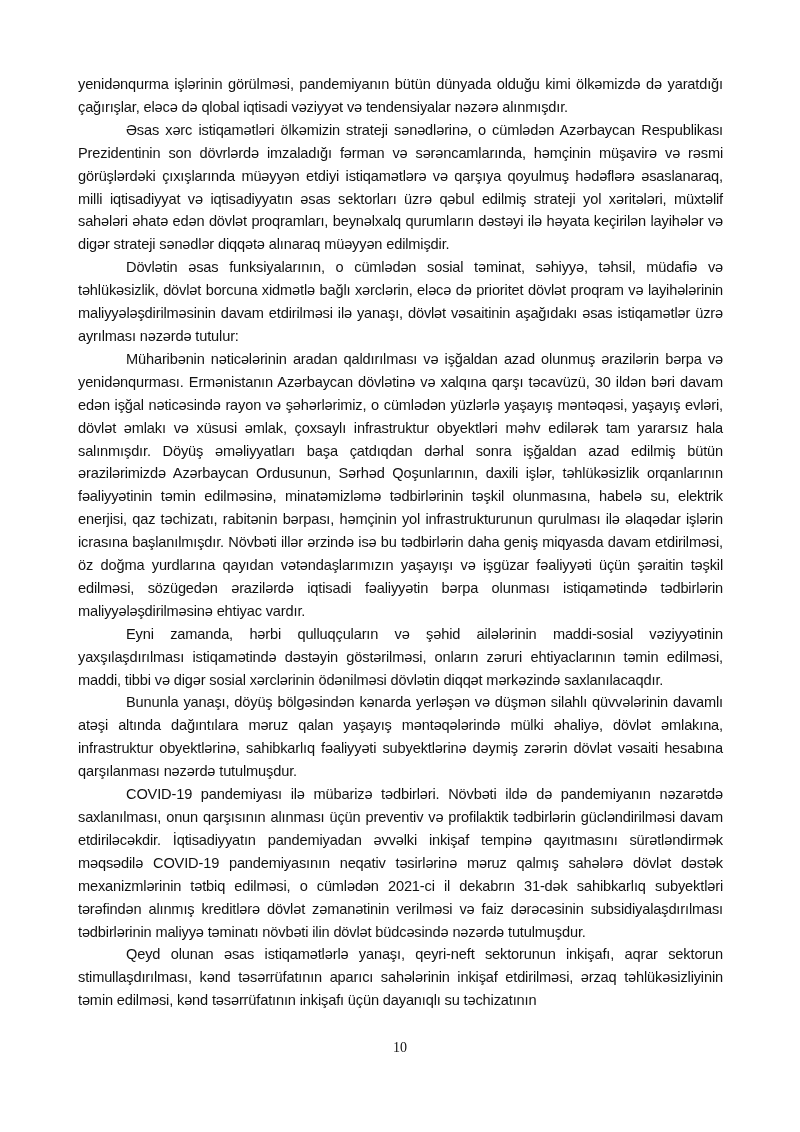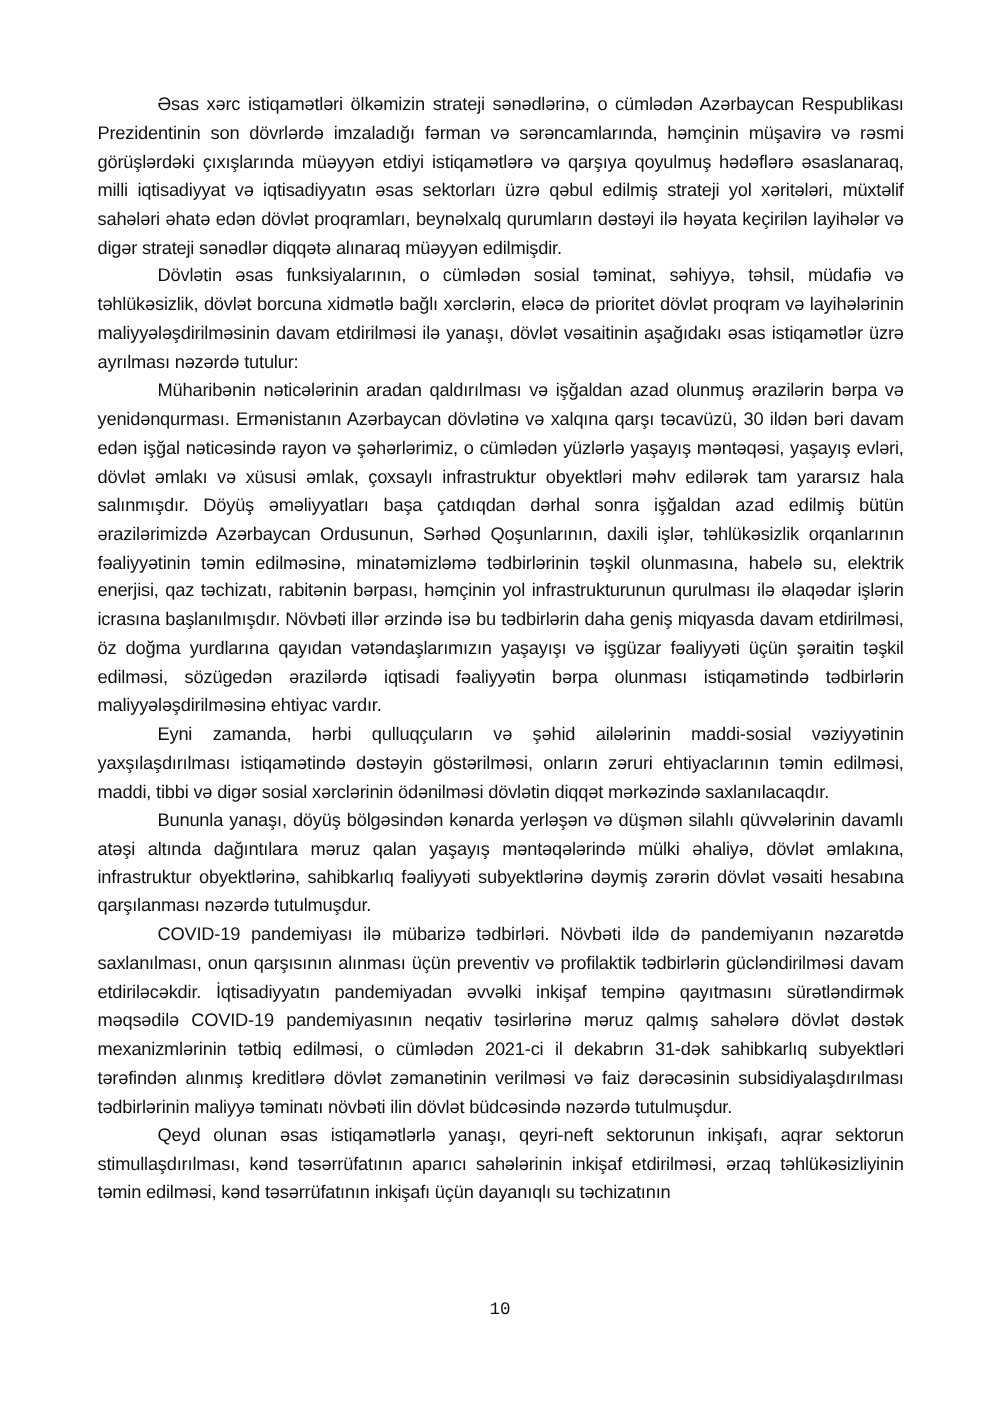--- a/index.html
+++ b/index.html
@@ -18,29 +18,32 @@
   }
   .page p { margin: 0; }
   .page p.indent { text-indent: 48px; }
   .page p.noindent { text-indent: 0; }
   .page b { font-weight: normal; }
   .page-number {
     position: absolute;
     left: 0; width: 800px;
     top: 1040px;
     text-align: center;
-    font-family: Liberation Mono, monospace;
+    font-family: Liberation Serif, serif;
     font-size: 14px;
     color: #111111;
   }
 </style>
 </head>
 <body>
 
 <div class="page">
+  <p class="noindent">
+    <span>yenidənqurma işlərinin görülməsi, pandemiyanın bütün dünyada olduğu kimi ölkəmizdə də yaratdığı çağırışlar, eləcə də qlobal iqtisadi vəziyyət və tendensiyalar nəzərə alınmışdır.</span>
+  </p>
   <p class="indent">
     <span>Əsas xərc istiqamətləri ölkəmizin strateji sənədlərinə, o cümlədən Azərbaycan Respublikası Prezidentinin son dövrlərdə imzaladığı fərman və sərəncamlarında, həmçinin müşavirə və rəsmi görüşlərdəki çıxışlarında müəyyən etdiyi istiqamətlərə və qarşıya qoyulmuş hədəflərə əsaslanaraq, milli iqtisadiyyat və iqtisadiyyatın əsas sektorları üzrə qəbul edilmiş strateji yol xəritələri, müxtəlif sahələri əhatə edən dövlət proqramları, beynəlxalq qurumların dəstəyi ilə həyata keçirilən layihələr və digər strateji sənədlər diqqətə alınaraq müəyyən edilmişdir.</span>
   </p>
   <p class="indent">
     <span>Dövlətin əsas funksiyalarının, o cümlədən sosial təminat, səhiyyə, təhsil, müdafiə və təhlükəsizlik, dövlət borcuna xidmətlə bağlı xərclərin, eləcə də prioritet dövlət proqram və layihələrinin maliyyələşdirilməsinin davam etdirilməsi ilə yanaşı, dövlət vəsaitinin aşağıdakı əsas istiqamətlər üzrə ayrılması nəzərdə tutulur:</span>
   </p>
   <p class="indent">
     <b>Müharibənin nəticələrinin aradan qaldırılması və işğaldan azad olunmuş ərazilərin bərpa və yenidənqurması.</b><span> Ermənistanın Azərbaycan dövlətinə və xalqına qarşı təcavüzü, 30 ildən bəri davam edən işğal nəticəsində rayon və şəhərlərimiz, o cümlədən yüzlərlə yaşayış məntəqəsi, yaşayış evləri, dövlət əmlakı və xüsusi əmlak, çoxsaylı infrastruktur obyektləri məhv edilərək tam yararsız hala salınmışdır. Döyüş əməliyyatları başa çatdıqdan dərhal sonra işğaldan azad edilmiş bütün ərazilərimizdə Azərbaycan Ordusunun, Sərhəd Qoşunlarının, daxili işlər, təhlükəsizlik orqanlarının fəaliyyətinin təmin edilməsinə, minatəmizləmə tədbirlərinin təşkil olunmasına, habelə su, elektrik enerjisi, qaz təchizatı, rabitənin bərpası, həmçinin yol infrastrukturunun qurulması ilə əlaqədar işlərin icrasına başlanılmışdır. Növbəti illər ərzində isə bu tədbirlərin daha geniş miqyasda davam etdirilməsi, öz doğma yurdlarına qayıdan vətəndaşlarımızın yaşayışı və işgüzar fəaliyyəti üçün şəraitin təşkil edilməsi, sözügedən ərazilərdə iqtisadi fəaliyyətin bərpa olunması istiqamətində tədbirlərin maliyyələşdirilməsinə ehtiyac vardır.</span>
   </p>
   <p class="indent">

